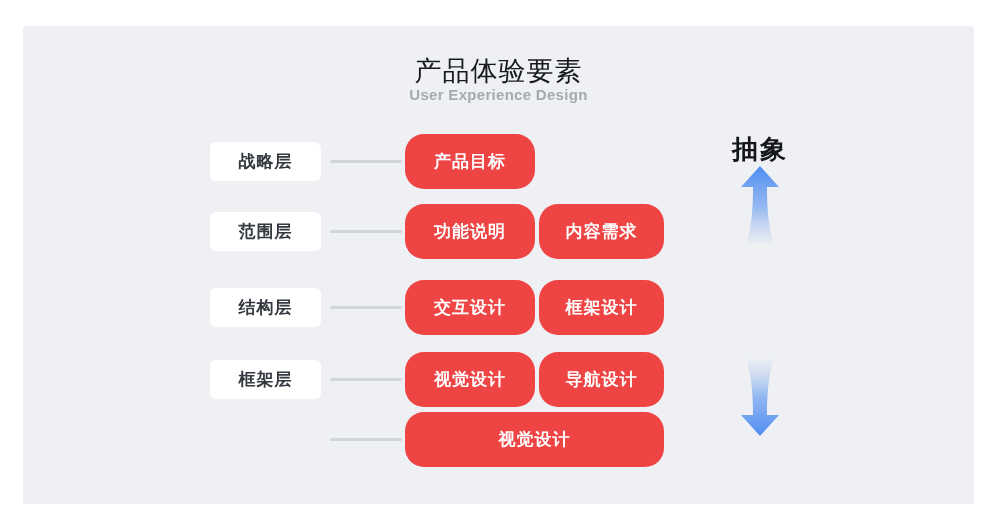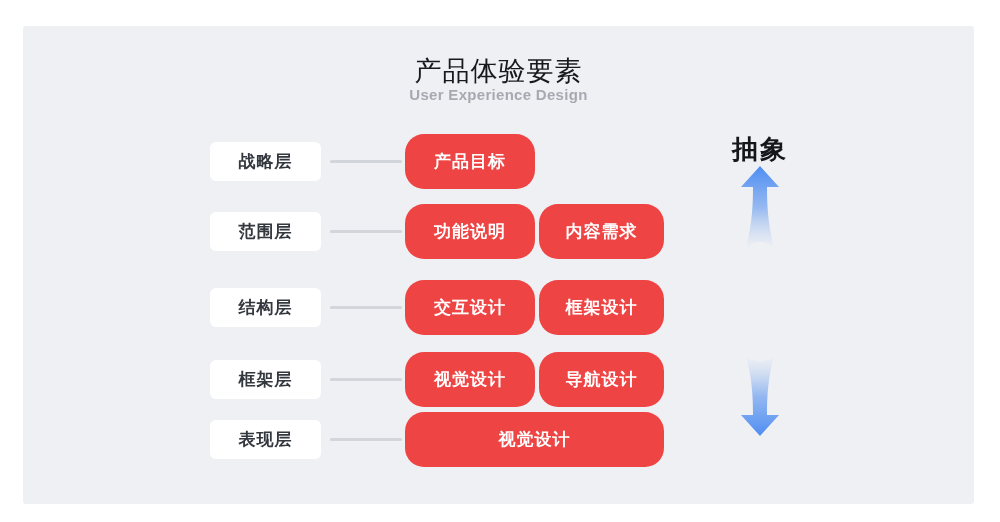--- a/index.html
+++ b/index.html
@@ -82,21 +82,20 @@
     </div>
 
     <div class="row r3">
       <div class="layer-label">框架层</div>
       <div class="connector"></div>
       <div class="ebox b1">视觉设计</div>
       <div class="ebox b2">导航设计</div>
     </div>
 
     <div class="row r4">
-      <div class="layer-label">表现层</div>
       <div class="connector"></div>
       <div class="ebox bfull">视觉设计</div>
     </div>
 
     <div class="axis-label axis-top">抽象</div>
 
     <svg class="arrow-svg arrow-up" width="60" height="86" viewBox="0 0 60 86">
       <defs>
         <linearGradient id="gradUp" x1="0" y1="0" x2="0" y2="1">
           <stop offset="0" stop-color="#4e8df2" stop-opacity="1"></stop>

